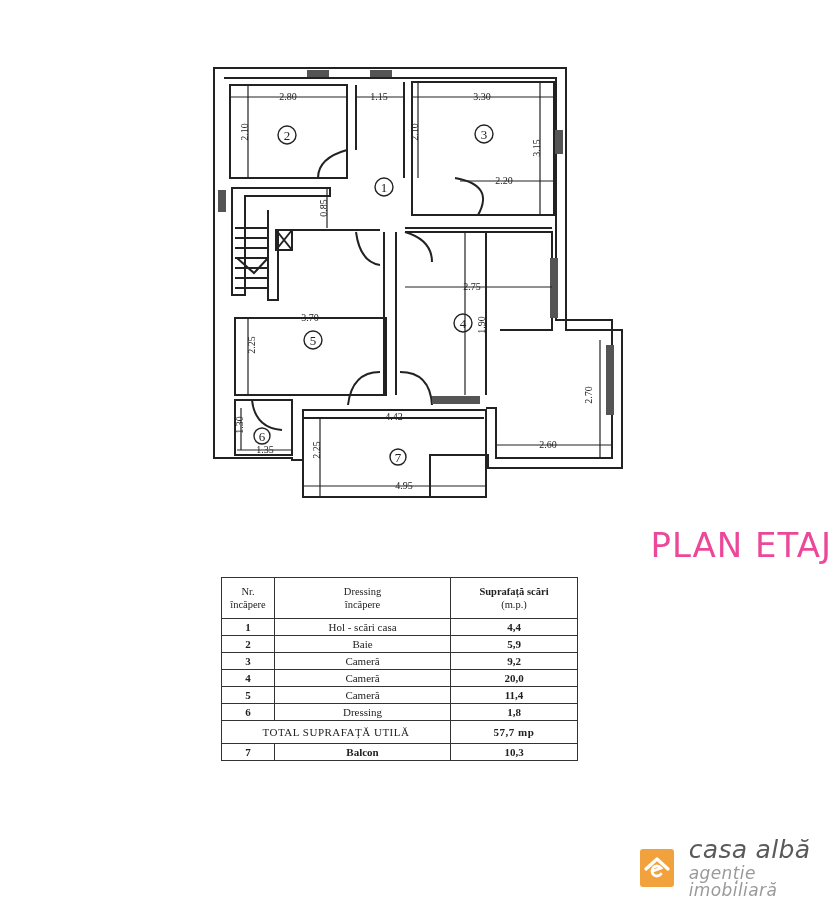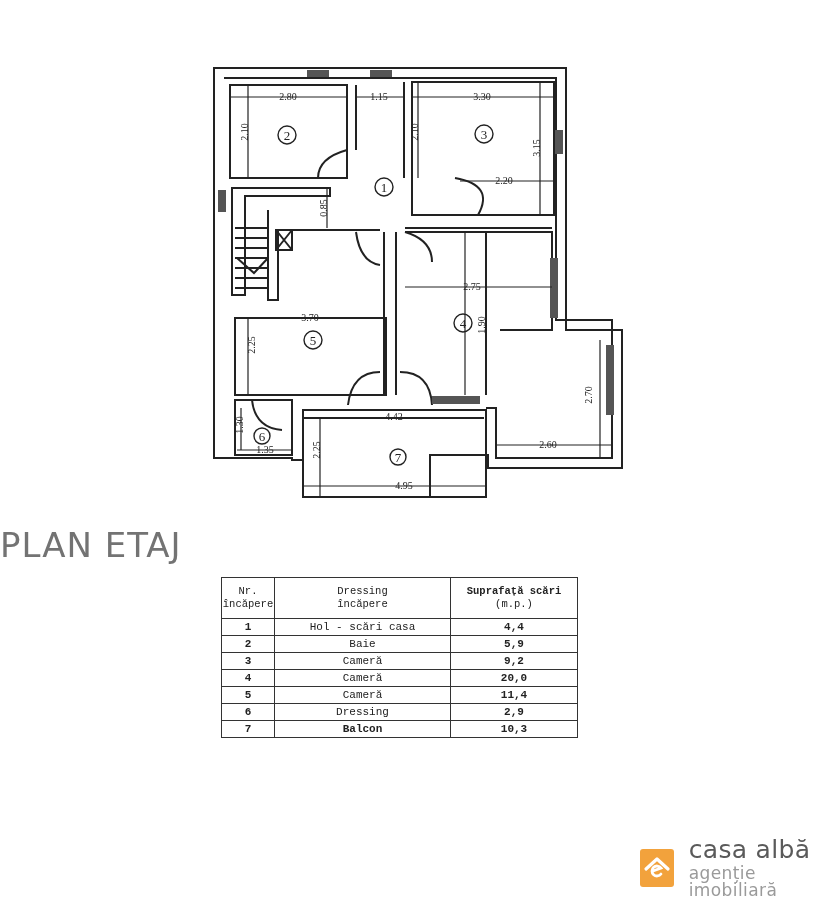--- a/index.html
+++ b/index.html
@@ -1,27 +1,27 @@
 <!DOCTYPE html>
 <html><head>
 <meta charset="utf-8">
 <style>
   html, body { margin:0; padding:0; background:#ffffff; }
   body { width:832px; height:918px; position:relative; overflow:hidden; font-family:"Liberation Serif", serif; }
   #plan { position:absolute; left:0; top:0; }
-  .title { position:absolute; left:0; width:832px; top:525px; text-align:left; font-family:"DejaVu Sans", sans-serif; font-size:34px; color:#737373; letter-spacing:1px; }
-  table.rooms { position:absolute; left:221px; top:577px; width:357px; border-collapse:collapse; font-family:Liberation Mono, monospace; font-size:11px; color:#222; }
+  .title { position:absolute; left:0; width:832px; top:525px; text-align:right; font-family:"DejaVu Sans", sans-serif; font-size:34px; color:#ec4899; letter-spacing:1px; }
+  table.rooms { position:absolute; left:221px; top:577px; width:357px; border-collapse:collapse; font-family:Liberation Serif, serif; font-size:11px; color:#222; }
   table.rooms td, table.rooms th { border:1.6px solid #333; text-align:center; padding:0; height:16px; font-weight:normal; }
   table.rooms th { height:40px; font-size:10.5px; line-height:13px; }
   table.rooms td.num { width:52px; font-weight:bold; }
   table.rooms td.val { width:126px; font-weight:bold; }
   table.rooms tr.total td { letter-spacing:0.5px; }
   .logo { position:absolute; left:640px; top:837px; display:flex; align-items:center; }
   .logo-mark { width:38px; height:38px; background:#f2a23c; border-radius:3px; display:flex; align-items:center; justify-content:center; }
-  .logo-text { margin-left:15px; line-height:1; }
+  .logo-text { margin-left:15px; line-height:1;font-style:italic; }
   .logo-name { font-family:"DejaVu Sans", sans-serif; font-size:25px; color:#5a5a5a; display:block; letter-spacing:0.3px; }
   .logo-sub { font-family:"DejaVu Sans", sans-serif; font-size:17px; color:#9a9a9a; display:block; margin-top:3px; letter-spacing:0.4px; }
   svg text { font-family:"Liberation Serif", serif; }
 </style>
 </head>
 <body>
 
 <svg id="plan" width="832" height="520" viewBox="0 0 832 520" xmlns="http://www.w3.org/2000/svg">
   <g fill="none" stroke="#222" stroke-width="2">
 
@@ -162,21 +162,25 @@
     <td class="val">20,0</td>
   </tr>
   <tr>
     <td class="num">5</td>
     <td>Cameră</td>
     <td class="val">11,4</td>
   </tr>
   <tr>
     <td class="num">6</td>
     <td>Dressing</td>
-    <td class="val">2,9</td>
+    <td class="val">1,8</td>
+  </tr>
+  <tr class="total">
+    <td colspan="2" style="height:22px">TOTAL SUPRAFAȚĂ UTILĂ</td>
+    <td class="val">57,7 mp</td>
   </tr>
   <tr>
     <td class="num">7</td>
     <td style="font-weight:bold">Balcon</td>
     <td class="val">10,3</td>
   </tr>
 </tbody>
   </table>
 
 <div class="logo">

